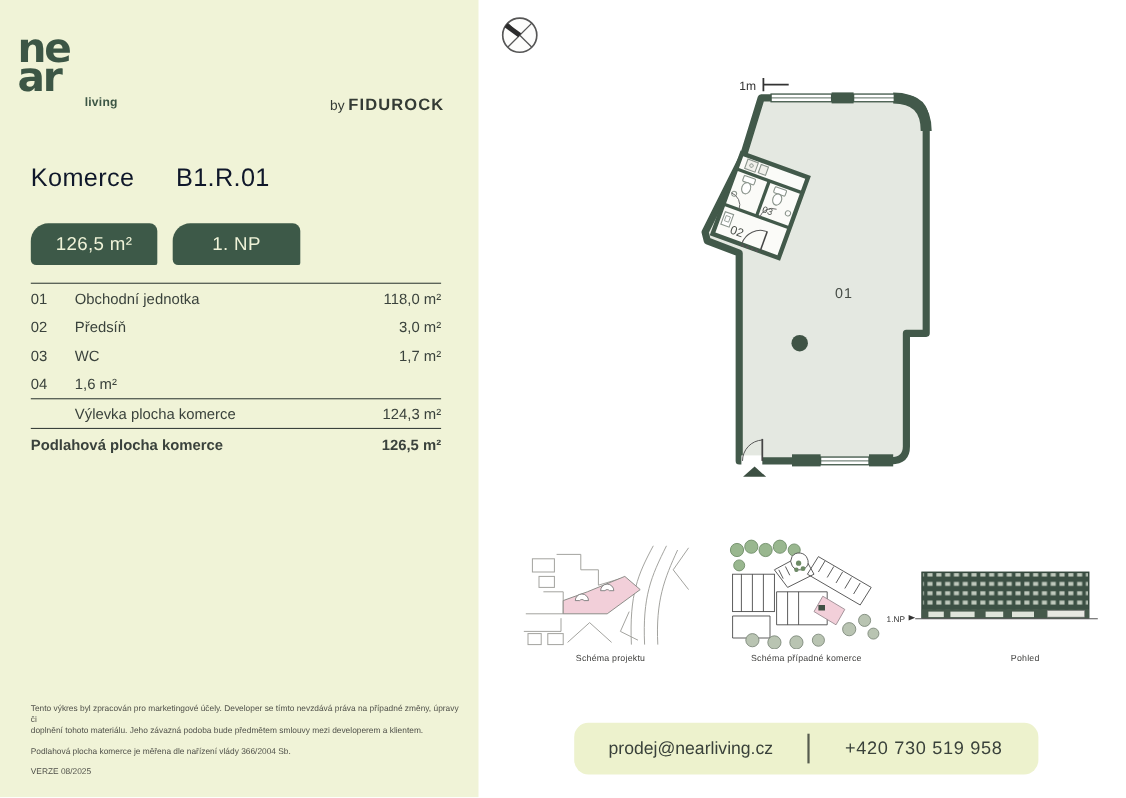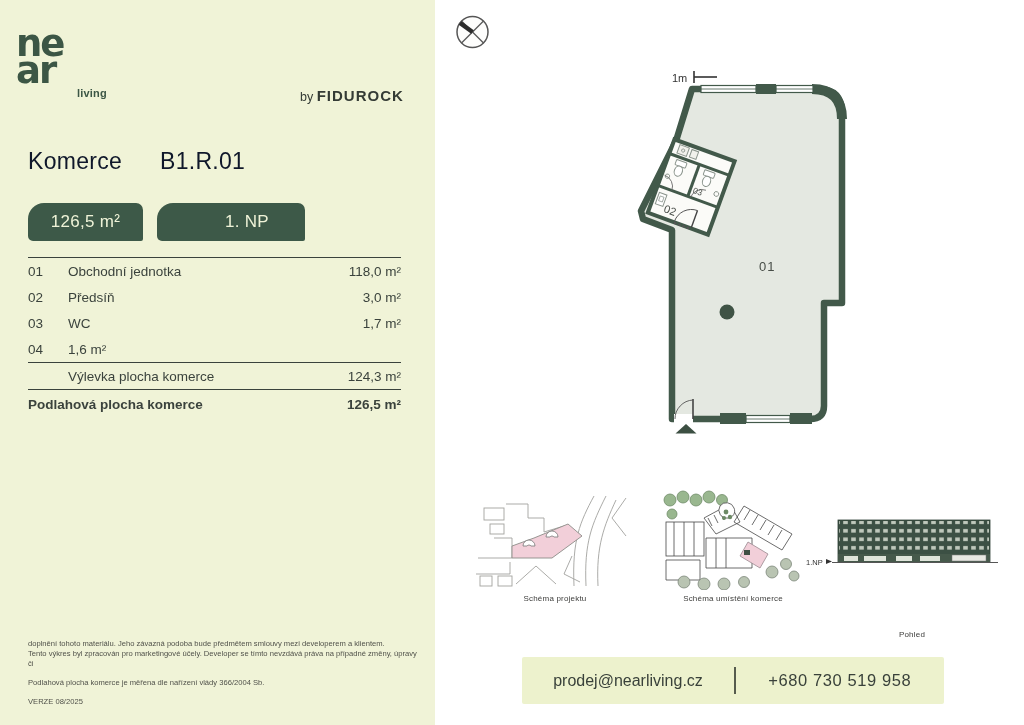--- a/index.html
+++ b/index.html
@@ -19,42 +19,42 @@
   .byline{left:300px;top:87px;width:102px;text-align:right;font-size:12.5px;color:#343b35;white-space:nowrap;}
   .byline b{font-size:15px;letter-spacing:1px;}
 
   .title{top:148px;font-size:23px;letter-spacing:.3px;color:#0f172a;}
   .title-main{left:28px;}
   .title-code{left:160px;}
 
   .badge{top:203px;height:38px;background:#3d5948;color:#eff3d8;display:flex;align-items:center;
          justify-content:center;font-size:17px;letter-spacing:.3px;border-radius:16px 7px 2px 5px;}
   .badge-area{left:28px;width:115px;}
-  .badge-floor{left:157px;width:116px;padding-left:32px;}
+  .badge-floor{left:157px;width:116px;}
 
   
   .rooms{left:28px;top:257px;width:373px;font-size:13.5px;}
   .t-top{border-top:1.6px solid #3a423c;}
   .t-row{height:26px;display:flex;align-items:center;}
   .t-num{width:40px;}
   .t-name{flex:1;}
   .t-area{text-align:right;white-space:nowrap;}
   .t-sub{border-top:1.1px solid #3a423c;}
   .t-total{border-top:1.8px solid #3a423c;font-weight:700;}
   .t-total .t-row{height:28px;}
 
   
   .disclaimer{left:28px;top:639px;width:390px;font-size:7.6px;line-height:1.32;color:#50514a;}
   .disclaimer .gap{height:9px;}
 
   
   .caption{top:594px;font-size:8px;color:#3d3d3b;text-align:center;letter-spacing:.2px;}
 
   
-  .contact-bar{left:522px;top:657px;width:422px;height:47px;background:#edf2cd;border-radius:2px;
+  .contact-bar{left:522px;top:657px;width:422px;height:47px;background:#edf2cd;border-radius:13px;
                display:flex;align-items:center;}
   .contact-cell{display:flex;align-items:center;justify-content:center;height:100%;}
   .cc-left{width:212px;font-size:16px;color:#39413a;}
   .cc-div{width:1.5px;height:27px;background:#565c4e;}
   .cc-right{flex:1;font-size:16.5px;letter-spacing:.6px;color:#39413a;}
 
   svg text{font-family:"Liberation Sans",sans-serif;}
 </style>
 </head>
 <body>
@@ -109,22 +109,22 @@
     </div>
     <div class="t-total">
       <div class="t-row">
         <div class="t-name">Podlahová plocha komerce</div>
         <div class="t-area">126,5 m²</div>
       </div>
     </div>
   </div>
 
   <div class="abs disclaimer">
+    <div>Tento výkres byl zpracován pro marketingové účely. Developer se tímto nevzdává práva na případné změny, úpravy či</div>
     <div>doplnění tohoto materiálu. Jeho závazná podoba bude předmětem smlouvy mezi developerem a klientem.</div>
-    <div>Tento výkres byl zpracován pro marketingové účely. Developer se tímto nevzdává práva na případné změny, úpravy či</div>
     <div class="gap"></div>
     <div>Podlahová plocha komerce je měřena dle nařízení vlády 366/2004 Sb.</div>
     <div class="gap"></div>
     <div>VERZE 08/2025</div>
   </div>
 
   <svg class="abs" style="left:450px;top:10px;" width="45" height="45" viewBox="450 10 45 45">
     <circle cx="472.5" cy="32" r="15.5" fill="#fdfdfc" stroke="#565656" stroke-width="1.5"></circle>
     <line x1="461.5" y1="21" x2="483.5" y2="43" stroke="#565656" stroke-width="1.2"></line>
     <line x1="483.5" y1="21" x2="461.5" y2="43" stroke="#565656" stroke-width="1.2"></line>
@@ -257,41 +257,41 @@
     <g fill="#b9c4b2" stroke="#7c877a" stroke-width="0.8">
       <circle cx="24" cy="94" r="6"></circle>
         <circle cx="44" cy="96" r="6"></circle>
         <circle cx="64" cy="96" r="6"></circle>
       <circle cx="84" cy="94" r="5.5"></circle>
         <circle cx="112" cy="84" r="6"></circle>
         <circle cx="126" cy="76" r="5.5"></circle>
       <circle cx="134" cy="88" r="5"></circle>
     </g>
   </svg>
-  <div class="abs caption" style="left:660px;width:146px;">Schéma umístění komerce</div>
+  <div class="abs caption" style="left:660px;width:146px;">Schéma případné komerce</div>
 
   <svg class="abs" style="left:802px;top:510px;" width="200" height="68" viewBox="0 0 200 68">
     <defs>
       <pattern id="wins" width="8" height="8.5" patternUnits="userSpaceOnUse">
         <rect x="1.2" y="2" width="4.6" height="3.6" fill="#cdd5c9" opacity="0.9"></rect>
       </pattern>
     </defs>
     <rect x="36" y="10" width="152" height="42" fill="#3c5044" stroke="#2e3f35" stroke-width="0.8"></rect>
     <rect x="37" y="11" width="150" height="33" fill="url(#wins)"></rect>
     <rect x="36" y="44" width="152" height="8" fill="#46594b"></rect>
     <rect x="42" y="46" width="14" height="5" fill="#dfe4da"></rect>
     <rect x="62" y="46" width="22" height="5" fill="#dfe4da"></rect>
     <rect x="94" y="46" width="16" height="5" fill="#dfe4da"></rect>
     <rect x="118" y="46" width="20" height="5" fill="#dfe4da"></rect>
     <rect x="150" y="45" width="34" height="6" fill="#e8e8e2" stroke="#777" stroke-width="0.5"></rect>
     <line x1="30" y1="52.5" x2="196" y2="52.5" stroke="#555" stroke-width="1"></line>
     <text x="4" y="55" font-size="7.5" fill="#333">1.NP</text>
     <path d="M 24,49 L 30,51.5 L 24,54 Z" fill="#333"></path>
   </svg>
-  <div class="abs caption" style="left:822px;width:180px;margin-top:36px;">Pohled</div>
+  <div class="abs caption" style="left:842px;width:180px;">Pohled</div>
 
   <div class="abs contact-bar">
     <div class="contact-cell cc-left">prodej@nearliving.cz</div>
     <div class="cc-div"></div>
-    <div class="contact-cell cc-right">+680 730 519 958</div>
+    <div class="contact-cell cc-right">+420 730 519 958</div>
   </div>
 
 </div>
 
 </body></html>

